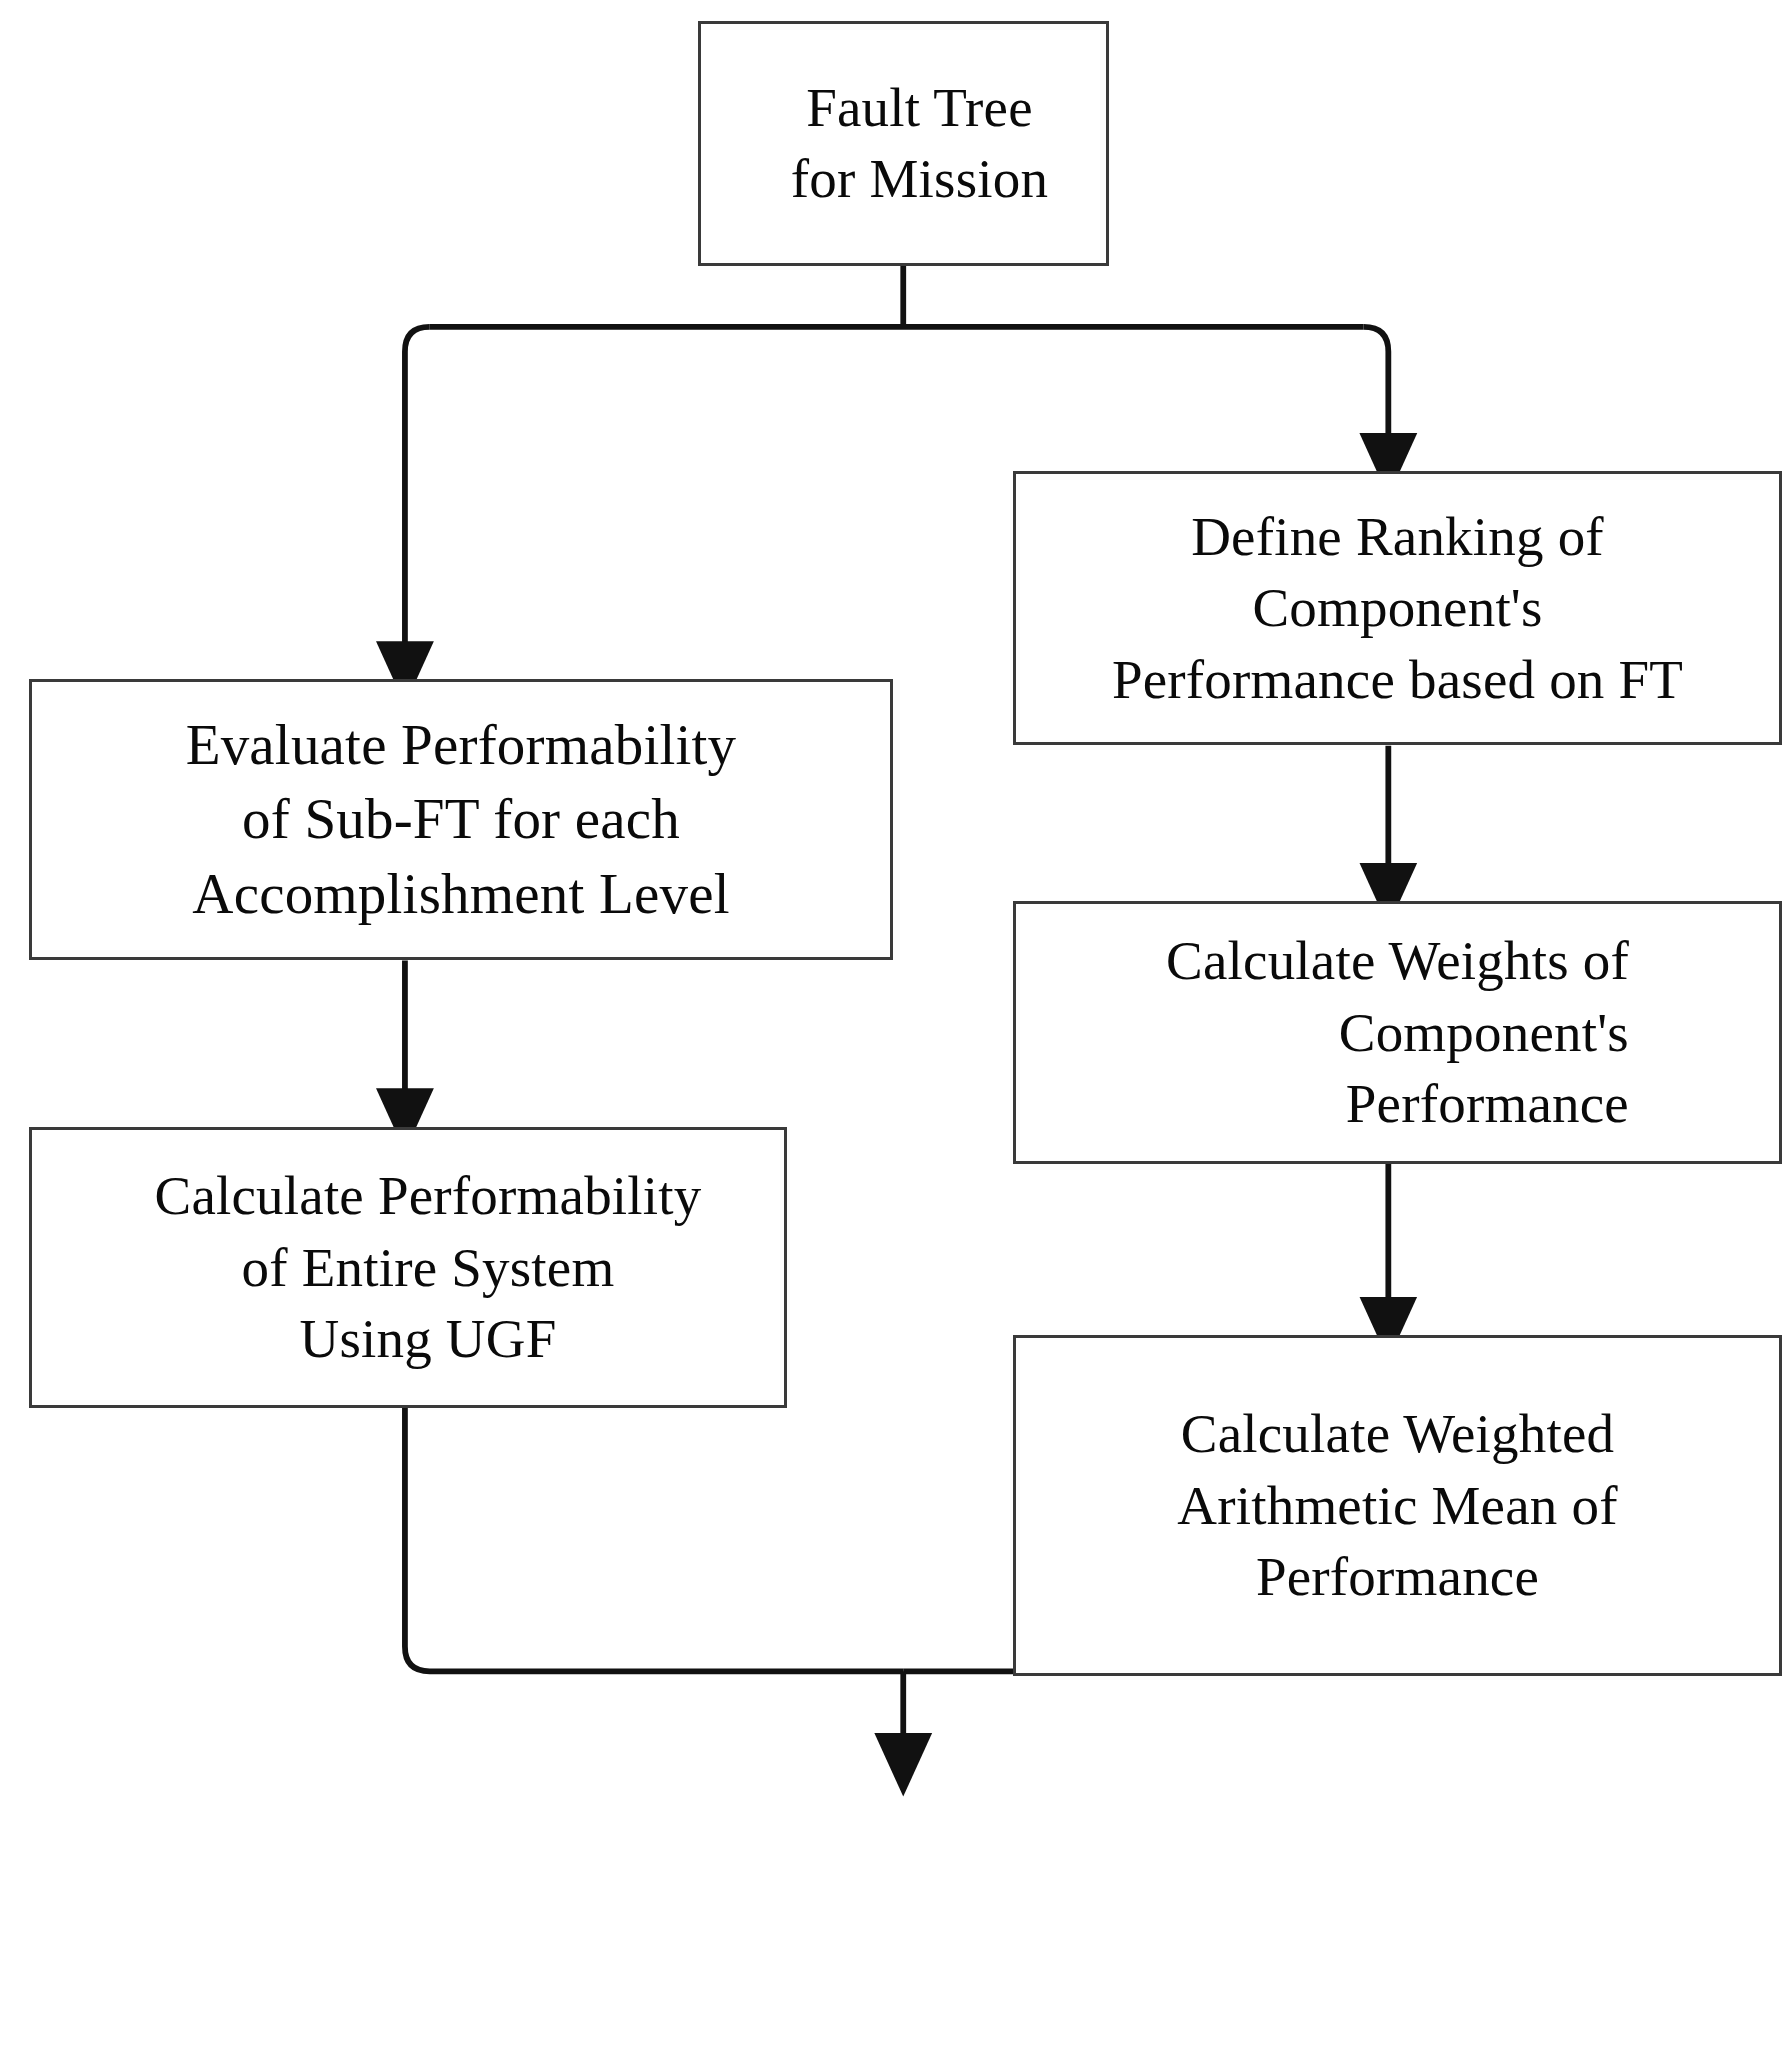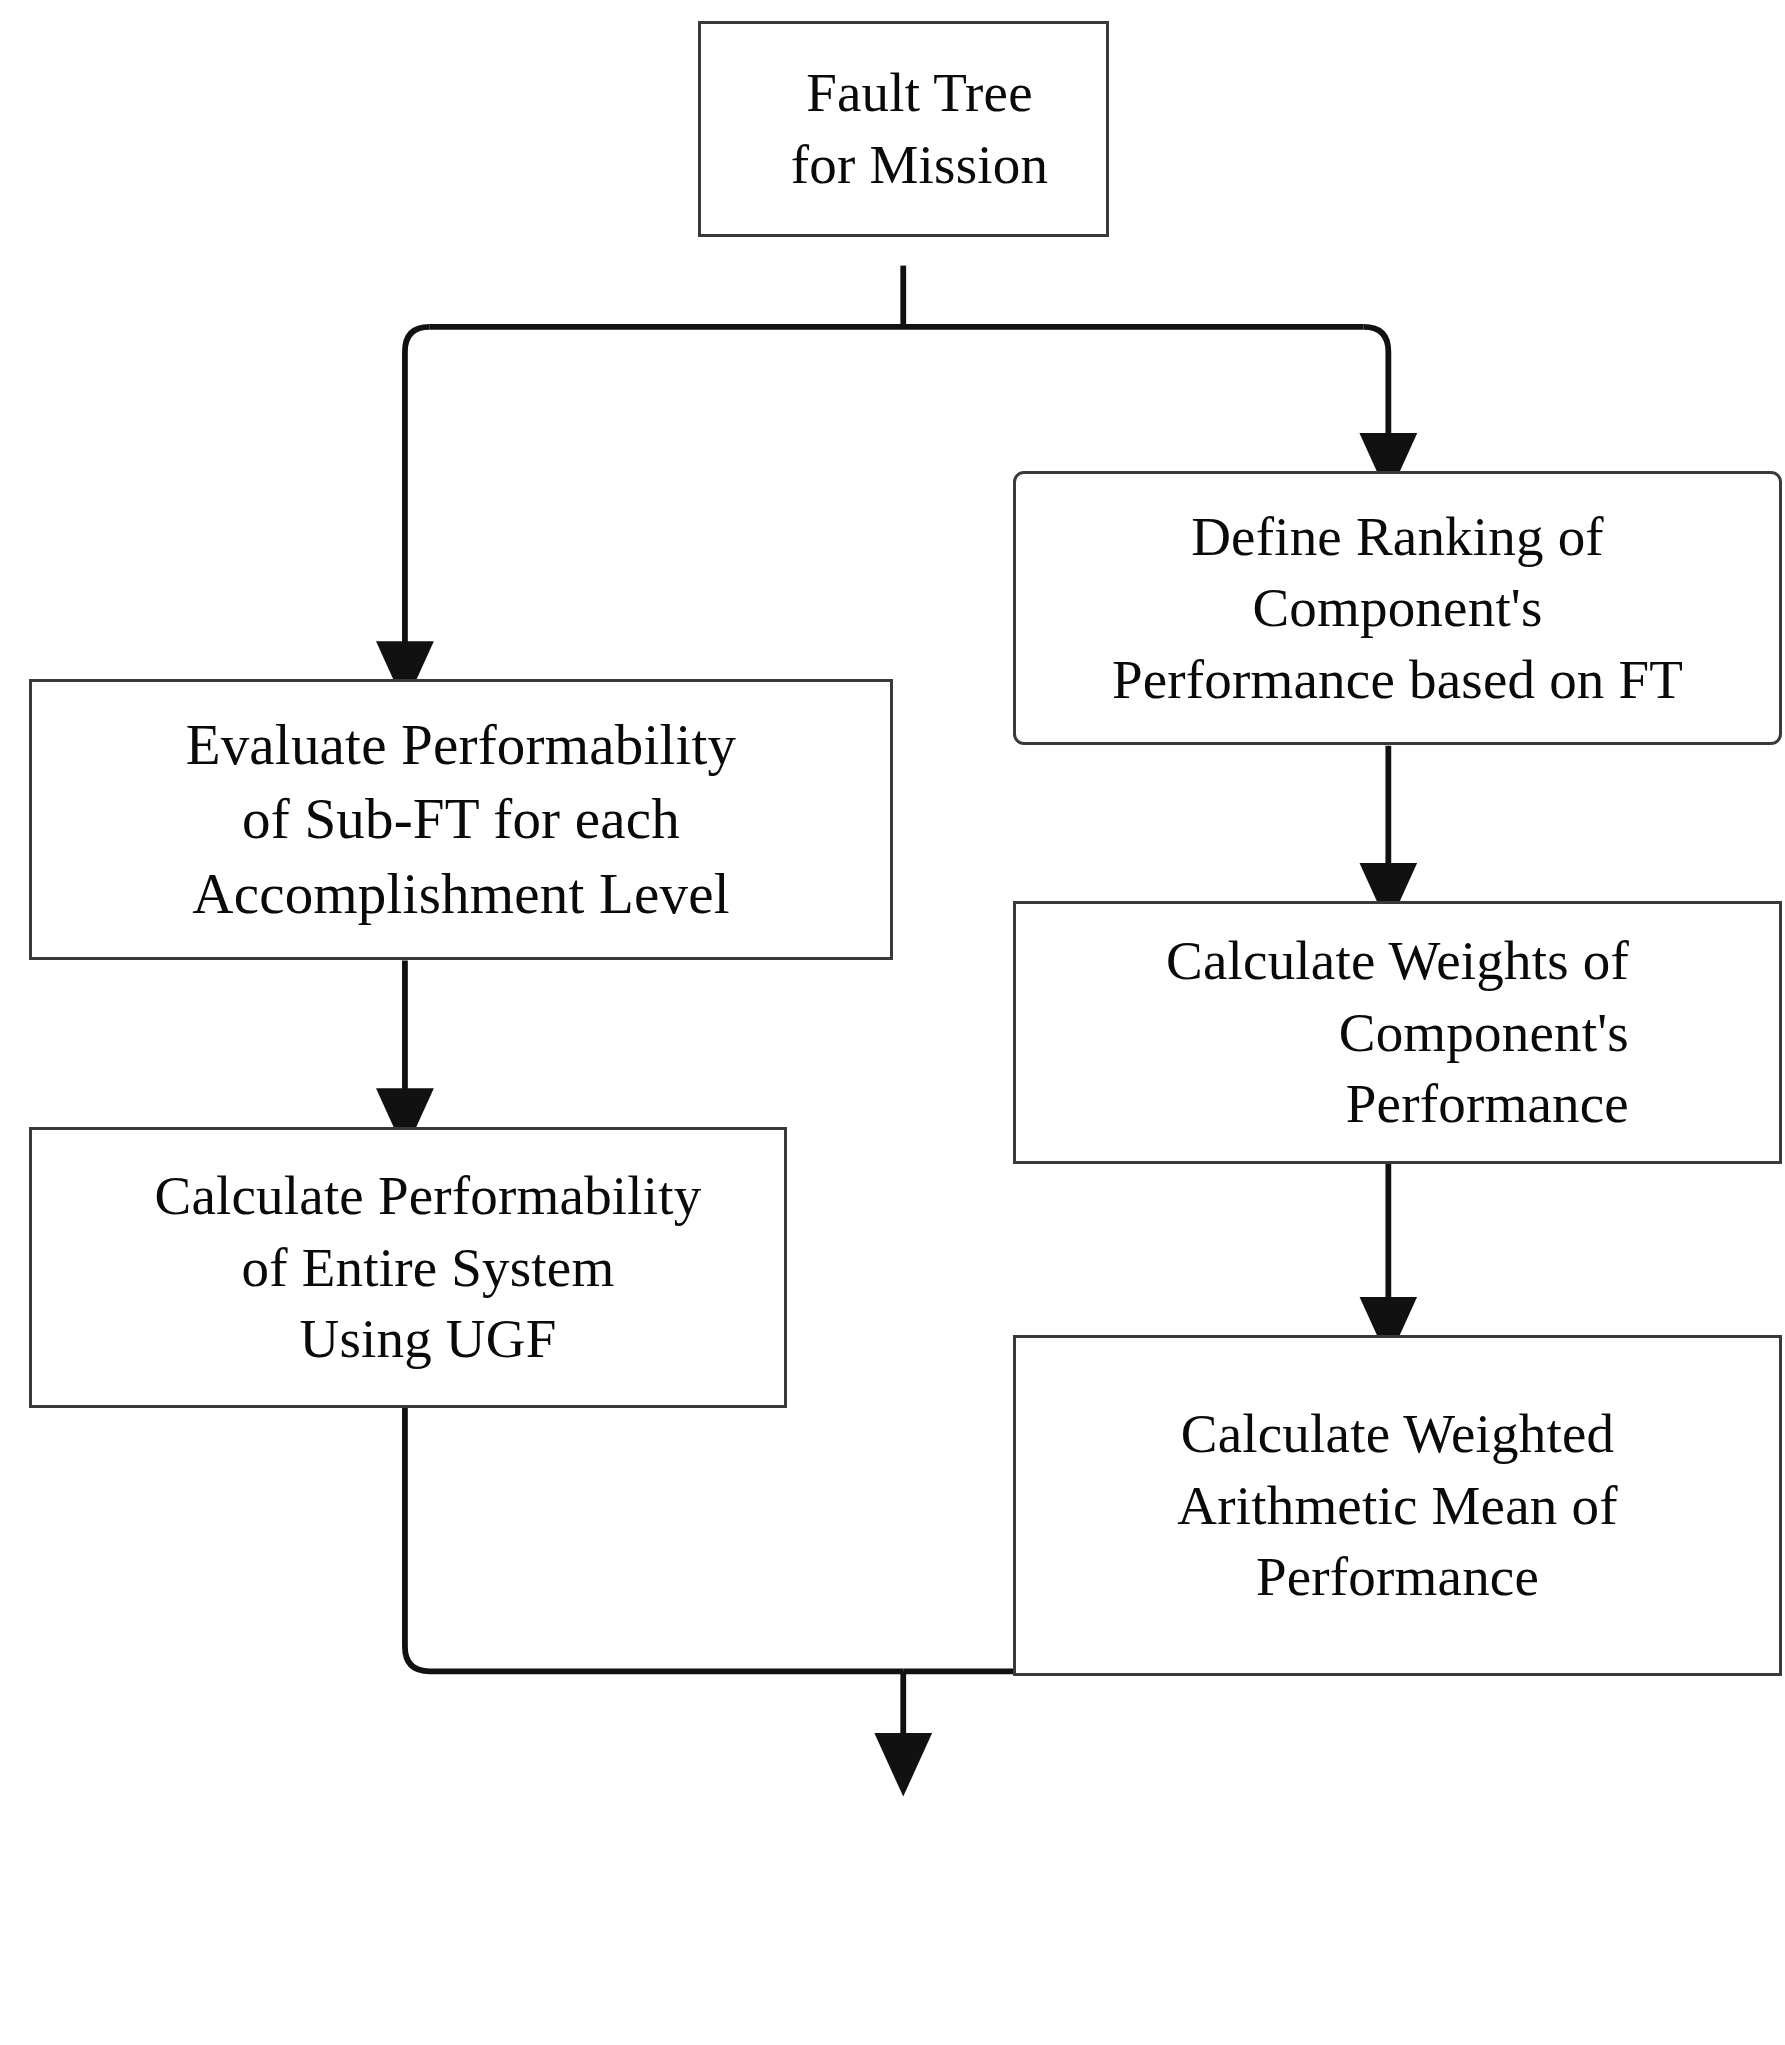--- a/index.html
+++ b/index.html
@@ -22,24 +22,24 @@
     background: #ffffff;
     display: flex;
     align-items: center;
     justify-content: center;
     text-align: center;
     color: #0a0a0a;
     line-height: 1.30;
     white-space: pre-line;
     letter-spacing: 0.2px;
   }
-  .flow-box.b1 { left: 698px;  top: 20.7px;   width: 411px;  height: 216px; font-size: 55px; padding-left: 32px; }
+  .flow-box.b1 { left: 698px;  top: 20.7px;   width: 411px;  height: 245px; font-size: 55px; padding-left: 32px; }
   .flow-box.b2 { left: 29px;   top: 679px;  width: 864px;  height: 281px; font-size: 57px; }
   .flow-box.b3 { left: 29px;   top: 1127px; width: 758px;  height: 281px; font-size: 55px; padding-left: 40px; }
-  .flow-box.b5 { left: 1013px; top: 471px;  width: 769px;  height: 274px; font-size: 55px; border-radius: 11px; }
+  .flow-box.b5 { left: 1013px; top: 471px;  width: 769px;  height: 274px; font-size: 55px; }
   .flow-box.b6 { left: 1013px; top: 901px; width: 769px;  height: 263px; font-size: 55px; text-align: right; }
   .flow-box.b7 { left: 1013px; top: 1335px; width: 769px;  height: 341px; font-size: 55px; }
   .flow-box.b8 { left: 521px;  top: 1771px; width: 795px;  height: 243px; font-size: 55px; }
 
   #wires {
     position: absolute;
     left: 0; top: 0;
     width: 1785px;
     height: 2046px;
     pointer-events: none;

